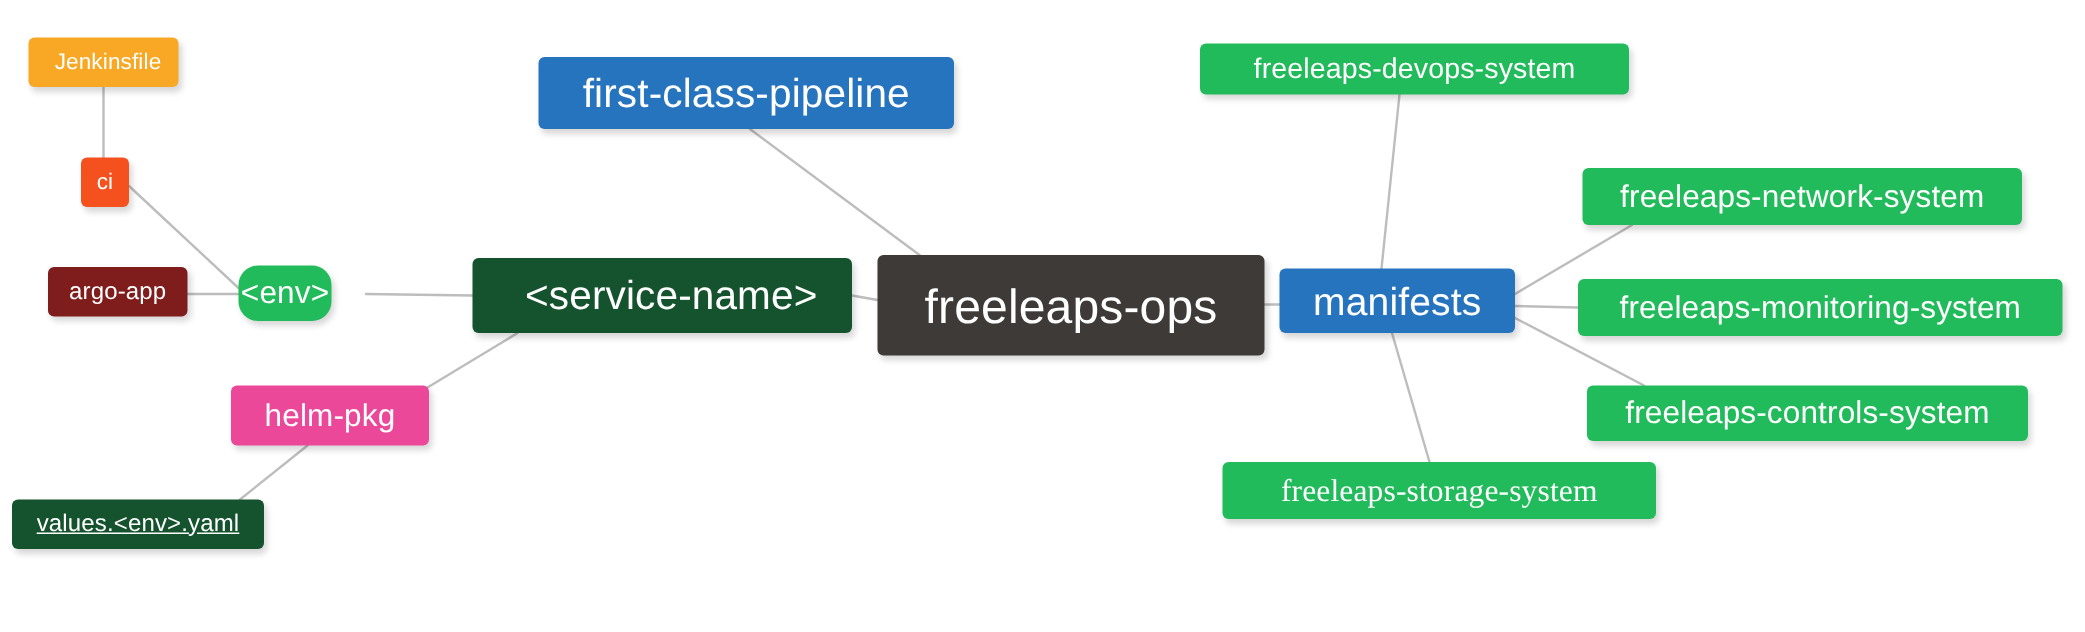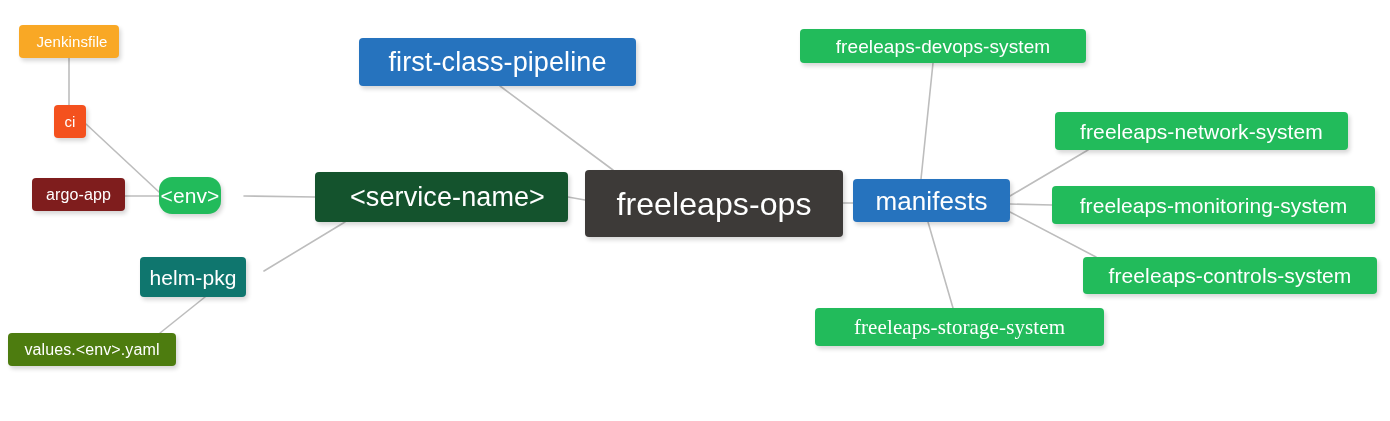--- a/index.html
+++ b/index.html
@@ -74,24 +74,24 @@
       </div>
       <div class="node" style="left: 54px; top: 105px; width: 32px; height: 33px; background: rgb(244, 81, 30); font-size: 15px;">
         <span class="node-label">ci</span>
       </div>
       <div class="node" style="left: 32px; top: 178px; width: 93px; height: 33px; background: #7f1d1d; font-size: 16px;">
         <span class="node-label">argo-app</span>
       </div>
       <div class="node" style="left: 159px; top: 177px; width: 62px; height: 37px; background: rgb(34, 187, 91); font-size: 21px; border-radius: 13px;">
         <span class="node-label">&lt;env&gt;</span>
       </div>
-      <div class="node" style="left: 140px; top: 257px; width: 106px; height: 40px; background: #0f766e; font-size: 21px;">
+      <div class="node" style="left: 154px; top: 257px; width: 132px; height: 40px; background: #ec4899; font-size: 21px;">
         <span class="node-label">helm-pkg</span>
       </div>
-      <div class="node" style="left: 8px; top: 333px; width: 168px; height: 33px; background: #4d7c0f; font-size: 16px;">
+      <div class="node" style="left: 8px; top: 333px; width: 168px; height: 33px; background: #14532d; font-size: 16px; text-decoration: underline;">
         <span class="node-label">values.&lt;env&gt;.yaml</span>
       </div>
       <div class="node" style="left: 315px; top: 38px; width: 277px; height: 48px; background: rgb(38, 115, 190); font-size: 27px; margin-left: 44px;">
         <span class="node-label">first-class-pipeline</span>
       </div>
       <div class="node" style="left: 315px; top: 172px; width: 253px; height: 50px; background: #14532d; font-size: 27px; padding-left: 22px;">
         <span class="node-label">&lt;service-name&gt;</span>
       </div>
       <div class="node" style="left: 585px; top: 170px; width: 258px; height: 67px; background: rgb(61, 58, 56); font-size: 32px;">
         <span class="node-label">freeleaps-ops</span>
@@ -101,20 +101,20 @@
       </div>
       <div class="node" style="left: 800px; top: 29px; width: 286px; height: 34px; background: rgb(34, 187, 91); font-size: 19px; text-align: right;">
         <span class="node-label">freeleaps-devops-system</span>
       </div>
       <div class="node" style="left: 1055px; top: 112px; width: 293px; height: 38px; background: rgb(34, 187, 91); font-size: 21px;">
         <span class="node-label">freeleaps-network-system</span>
       </div>
       <div class="node" style="left: 1052px; top: 186px; width: 323px; height: 38px; background: rgb(34, 187, 91); font-size: 21px;">
         <span class="node-label">freeleaps-monitoring-system</span>
       </div>
-      <div class="node" style="left: 1058px; top: 257px; width: 294px; height: 37px; background: rgb(34, 187, 91); font-size: 21px; margin-left: 25px;">
+      <div class="node" style="left: 1058px; top: 257px; width: 294px; height: 37px; background: rgb(34, 187, 91); font-size: 21px;">
         <span class="node-label">freeleaps-controls-system</span>
       </div>
       <div class="node" style="left: 815px; top: 308px; width: 289px; height: 38px; background: rgb(34, 187, 91); font-size: 21px; font-family: Liberation Serif, serif;">
         <span class="node-label">freeleaps-storage-system</span>
       </div>
     </div>
 </div>
 
 </body></html>

